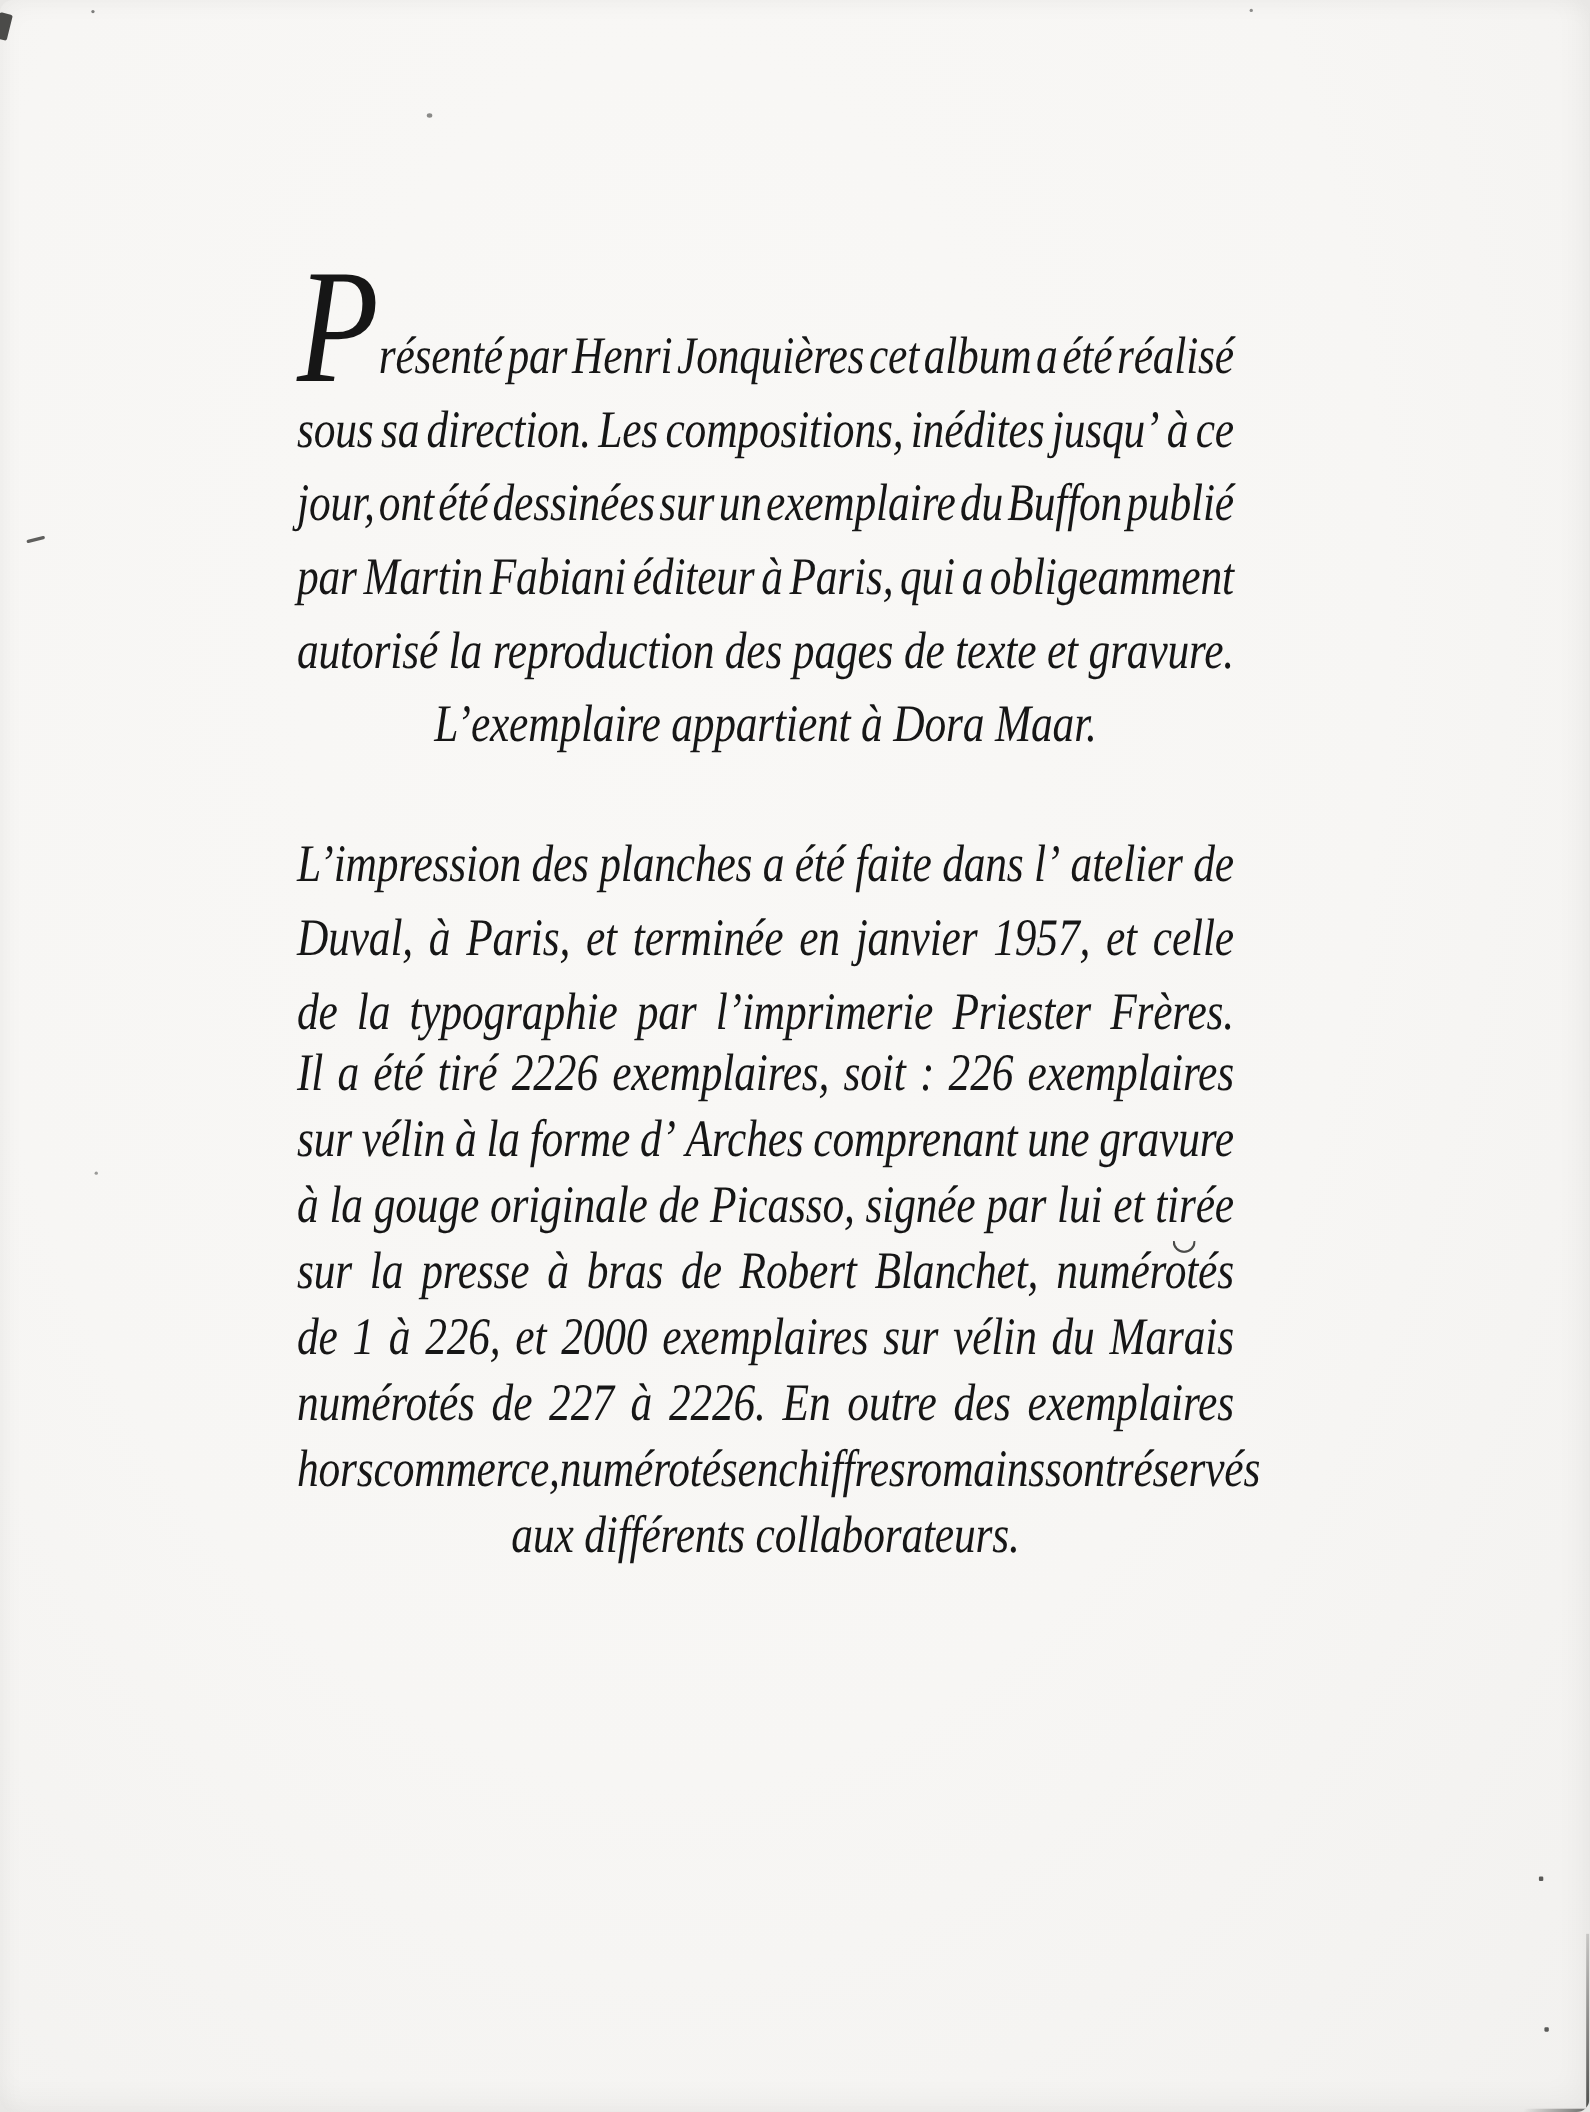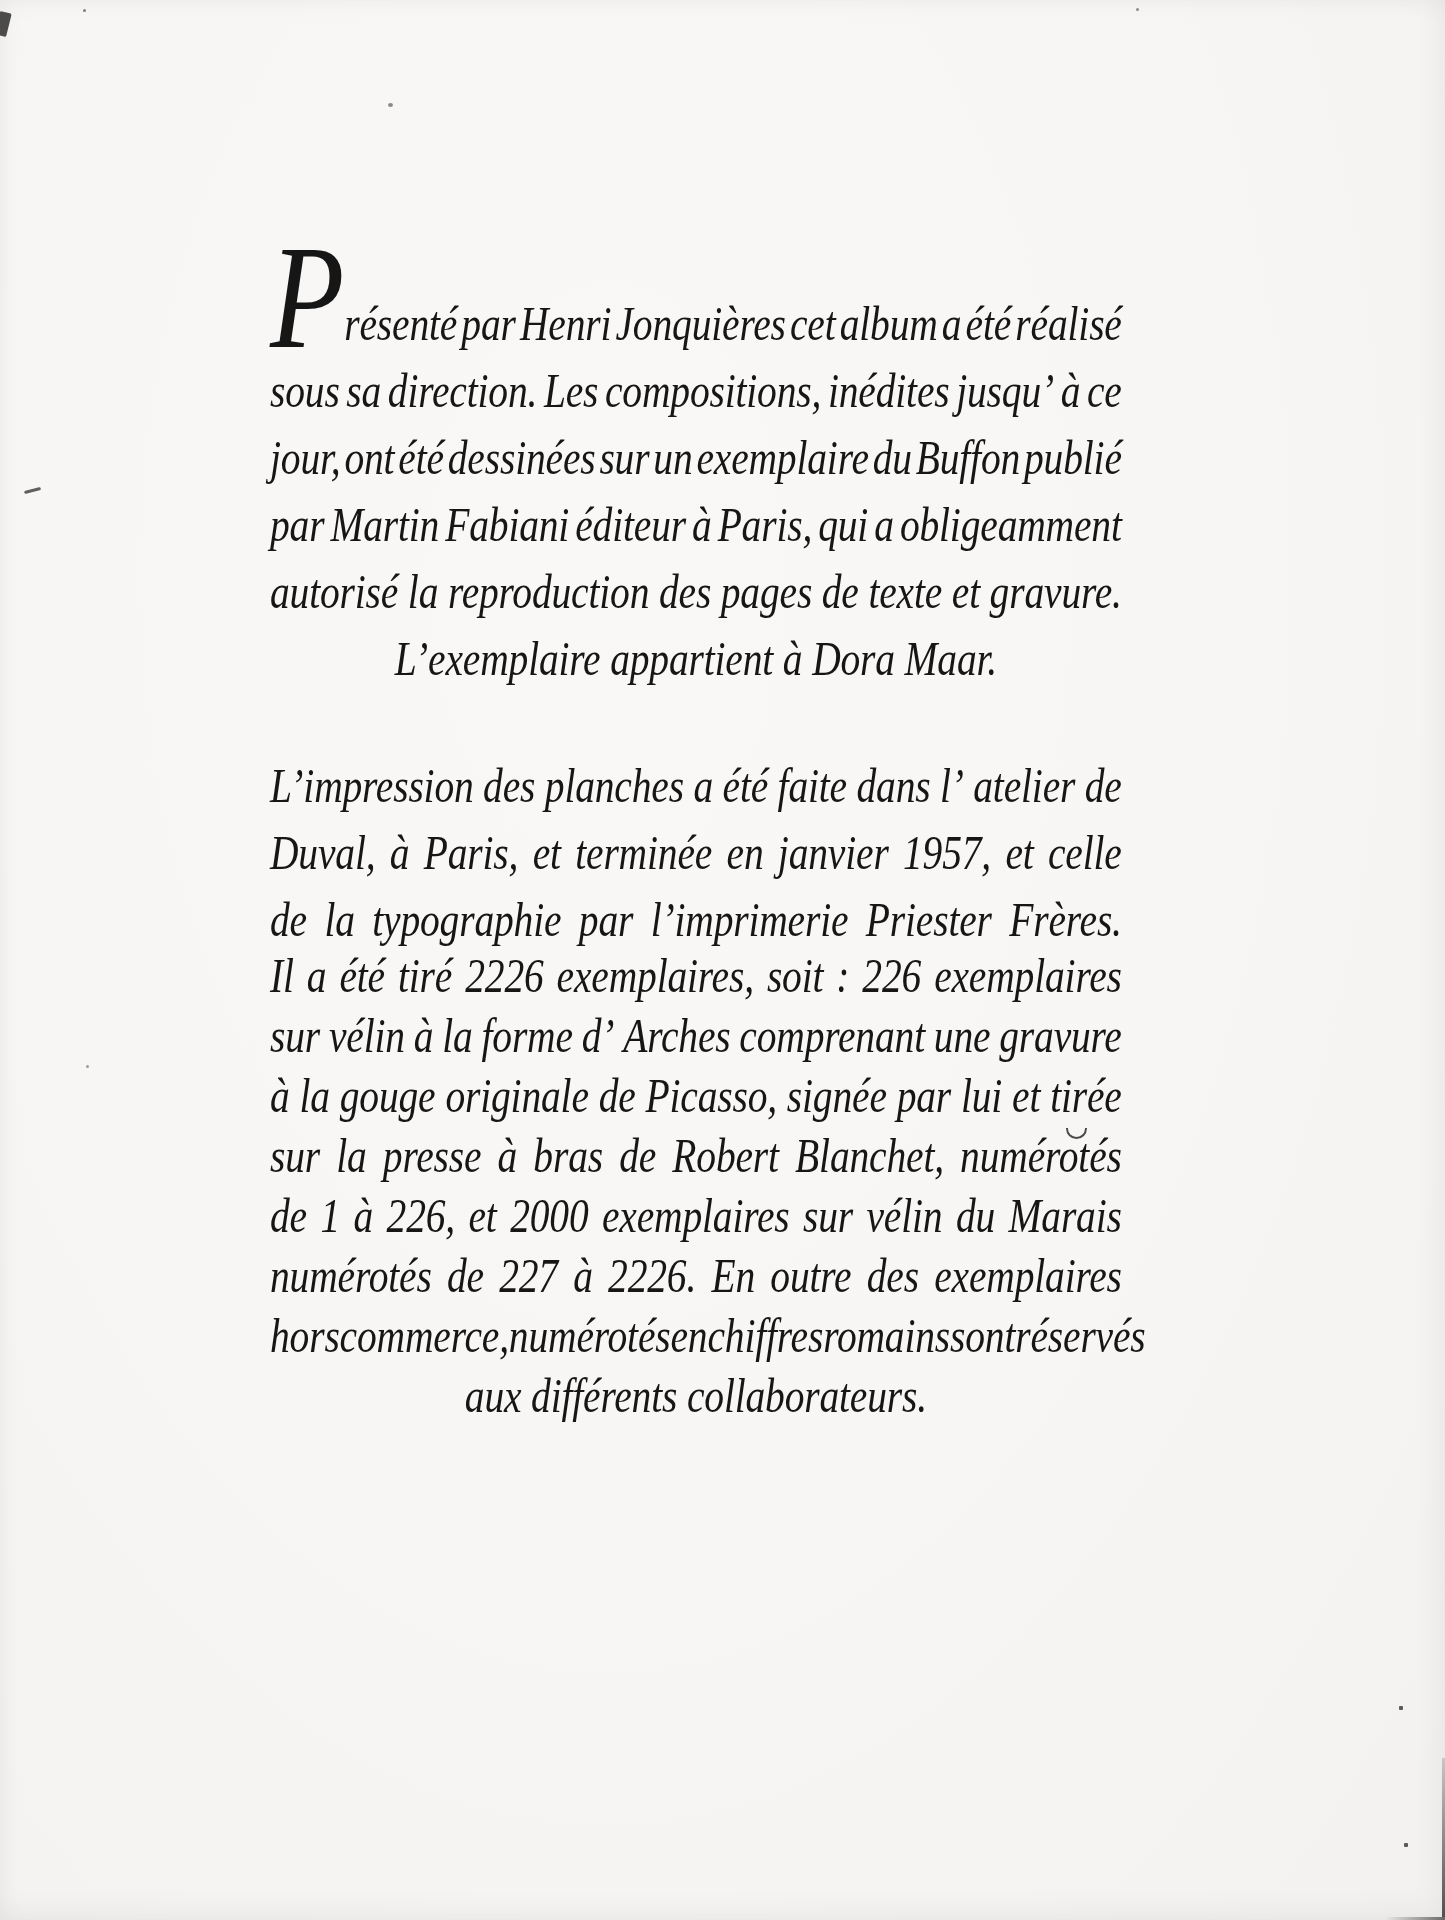--- a/index.html
+++ b/index.html
@@ -11,20 +11,21 @@
     margin: 0 auto;
     overflow: hidden;
     background:
       radial-gradient(ellipse at 42% 30%, #f9f8f6 0%, #f7f6f4 55%, #f2f1ef 100%);
     box-shadow:
       inset -8px -10px 26px rgba(0,0,0,0.045),
       inset 6px 6px 20px rgba(0,0,0,0.03);
     color: #161616;
     font-family: "Liberation Serif", "DejaVu Serif", serif;
     font-style: italic;
+    border-radius: 12px;
   }
 
   .para {
     position: absolute;
     left: 270px;
     width: 1035px;
     transform: scaleX(0.823);
     transform-origin: 0 0;
     font-size: 48px;
     letter-spacing: -0.2px;

